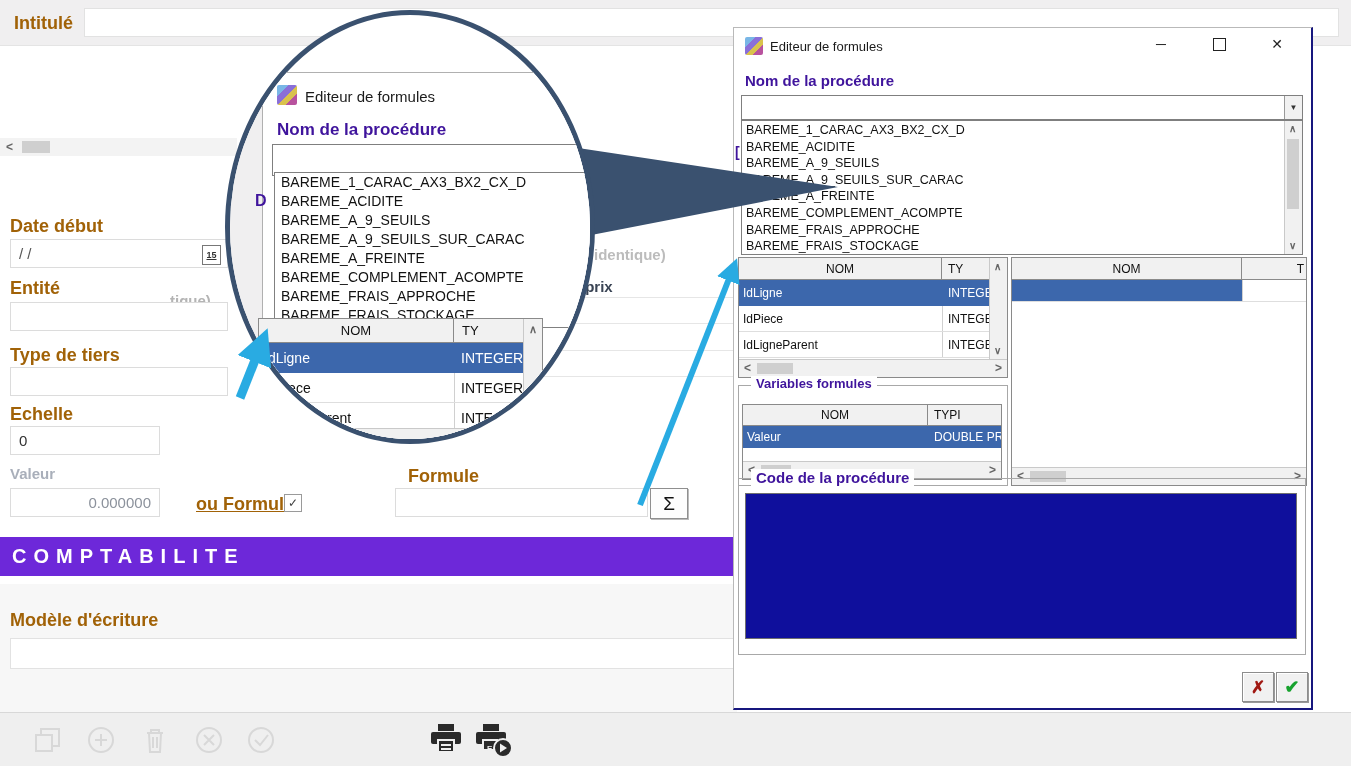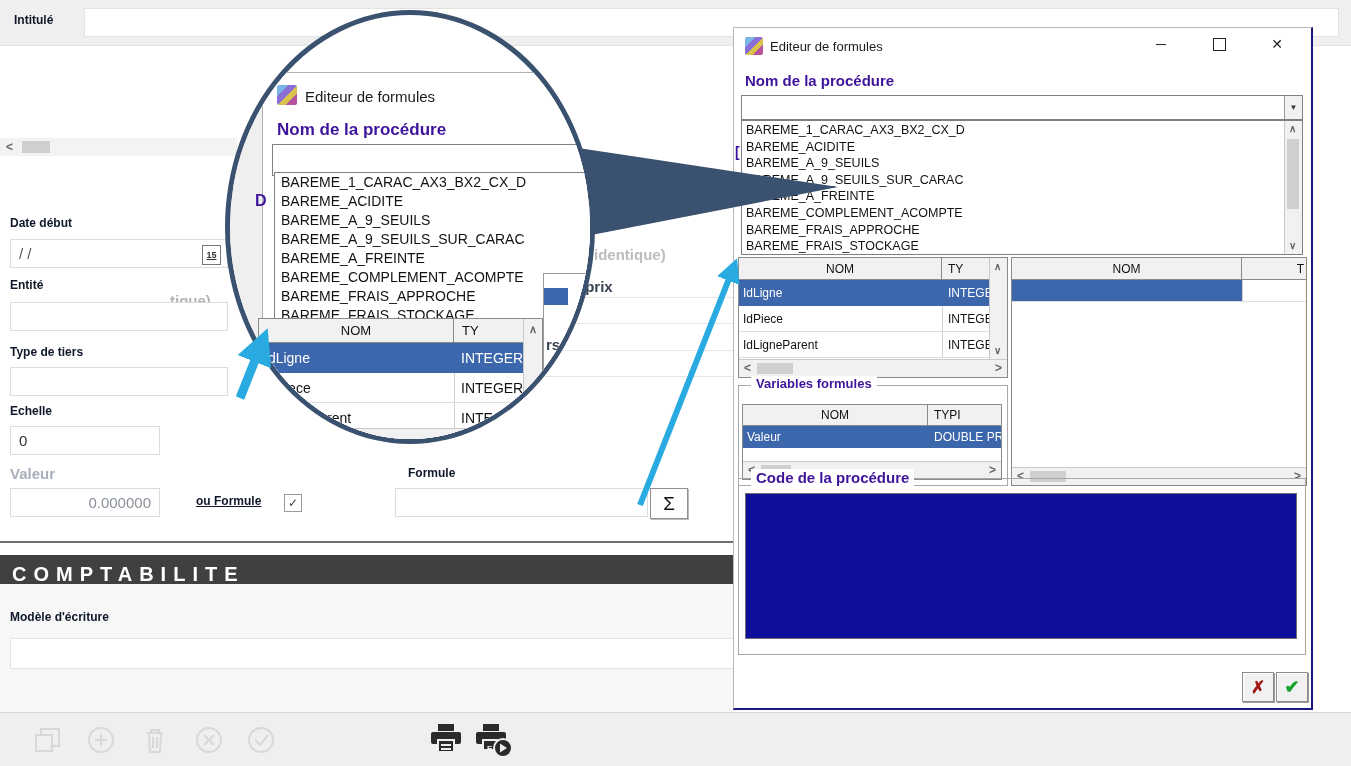--- a/index.html
+++ b/index.html
@@ -1,25 +1,25 @@
 <!DOCTYPE html>
 <html><head>
 <meta charset="utf-8">
 <style>
   html,body{margin:0;padding:0;}
   .canvas{position:relative;width:1351px;height:766px;background:#ffffff;overflow:hidden;
           font-family:"Liberation Sans",sans-serif;}
   .abs{position:absolute;}
-  .lbl{position:absolute;font-weight:bold;font-size:12px;color:#0f172a;white-space:nowrap;}
+  .lbl{position:absolute;font-weight:bold;font-size:18px;color:#a16207;white-space:nowrap;}
   .lbl-gray{position:absolute;font-weight:bold;font-size:15px;color:#a9afba;white-space:nowrap;}
   .frag{position:absolute;font-weight:bold;font-size:15px;white-space:nowrap;}
   .inp{position:absolute;background:#fff;border:1px solid #dcdcdc;font-size:15px;color:#333;
        display:flex;align-items:center;padding:0 8px;box-sizing:border-box;white-space:nowrap;}
   .topband{position:absolute;left:0;top:0;width:1351px;height:45px;background:#f0eff0;border-bottom:1px solid #e4e4e4;}
-  .tealbar{position:absolute;left:0;top:555px;width:737px;height:39px;background:#404040;display:flex;align-items:center;}
+  .tealbar{position:absolute;left:0;top:537px;width:737px;height:39px;background:#6d28d9;display:flex;align-items:center;}
   .tealbar span{color:#fff;font-weight:bold;font-size:20px;letter-spacing:7px;padding-left:12px;}
   .scrolltrack{position:absolute;background:#f3f3f3;}
   .scrollthumb{position:absolute;background:#cfcfcf;}
   .sb-arrow{position:absolute;color:#666;font-size:12px;font-weight:bold;line-height:1;}
   
   .dialog{position:absolute;left:733px;top:27px;width:577px;height:680px;background:#fff;
           border:1px solid #b9b9b9;border-right:2px solid #17177e;border-bottom:2px solid #17177e;
           z-index:10;box-sizing:content-box;}
   .d-title{position:absolute;left:36px;top:11px;font-size:13px;color:#1b1b1b;}
   .d-icon{position:absolute;left:11px;top:9px;width:18px;height:18px;border-radius:2px;
@@ -346,24 +346,20 @@
       </div>
       <div class="vscroll" style="right:0;top:0;width:18px;height:110px;">
         <span class="sb-arrow" style="left:5px;top:5px;font-size:11px;">∧</span>
         <span class="sb-arrow" style="left:5px;bottom:4px;font-size:11px;">∨</span>
       </div>
       <div class="hscroll" style="left:0;bottom:0;width:283px;height:18px;">
         <div class="scrollthumb" style="left:22px;top:3px;width:40px;height:12px;"></div>
       </div>
     </div>
 
-    <div class="abs" style="left:313px;top:258px;width:47px;height:172px;background:#fff;border:1px solid #9a9a9a;">
-      <div class="abs" style="left:0;top:14px;width:24px;height:17px;background:#3c67ac;"></div>
-      <div class="abs" style="left:2px;top:62px;font-weight:bold;font-size:15px;color:#3a4454;">rs</div>
-    </div>
   </div>
 
   <svg class="abs" style="left:0;top:0;z-index:40;pointer-events:none;" width="1351" height="766">
     <defs>
       <marker id="arrowhead" markerWidth="4" markerHeight="4" refX="2.6" refY="2" orient="auto" markerUnits="strokeWidth">
         <path d="M0,0 L4,2 L0,4 Z" fill="#29abe2"></path>
       </marker>
     </defs>
     <line x1="240" y1="398" x2="263" y2="340" stroke="#29abe2" stroke-width="9" marker-end="url(#arrowhead)"></line>
     <line x1="640" y1="505" x2="734" y2="266" stroke="#29abe2" stroke-width="6" marker-end="url(#arrowhead)"></line>

